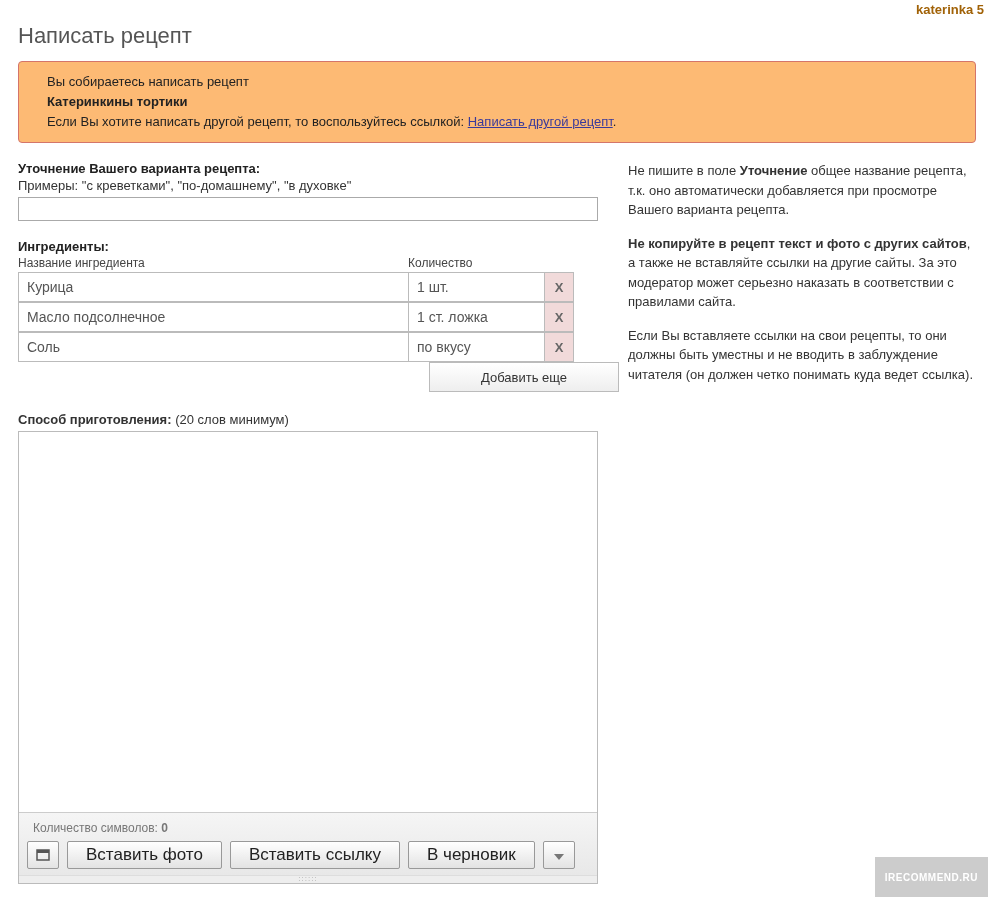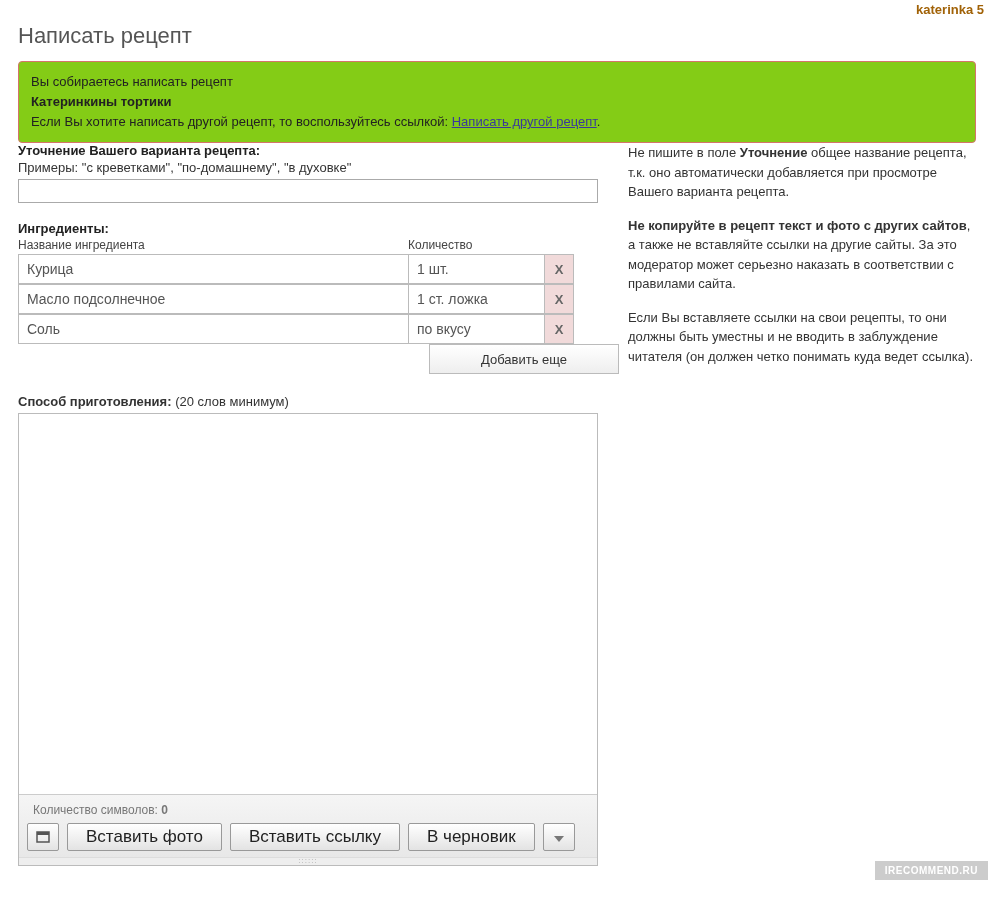--- a/index.html
+++ b/index.html
@@ -1,20 +1,20 @@
 <!DOCTYPE html>
 <html><head>
 <meta charset="utf-8">
 <style>
 * { box-sizing: border-box; margin: 0; padding: 0; }
 body { font-family: Arial, Helvetica, sans-serif; font-size: 13px; color: #333; background: #fff; width: 994px; position: relative; }
 .topbar { text-align: right; padding: 2px 10px; font-size: 13px; font-weight: bold; color: #a16207; }
 .main { padding: 0 18px 20px 18px; }
 h1.page-title { font-size: 22px; font-weight: normal; color: #555; margin: 4px 0 12px 0; }
-.notice { background: #84cc16; border: 1px solid #d4756a; border-radius: 4px; padding: 10px 12px; line-height: 1.55; font-size: 13px; color: #222; }
+.notice { background: #fdba74; border: 1px solid #d4756a; border-radius: 4px; padding: 10px 28px; margin-bottom: 18px; line-height: 1.55; font-size: 13px; color: #222; }
 .notice b { font-weight: bold; }
 .notice a { color: #3a3a9a; text-decoration: underline; }
 .columns { display: flex; gap: 30px; }
 .left { width: 580px; }
 .right { flex: 1; font-size: 13px; line-height: 1.5; color: #333; }
 .right p { margin-bottom: 14px; }
 .section-label { font-weight: bold; font-size: 13px; margin-bottom: 2px; color: #222; }
 .hint { font-size: 13px; color: #333; margin-bottom: 4px; }
 .wide-input { width: 580px; height: 24px; border: 1px solid #aaa; padding: 2px 6px; font-size: 13px; }
 .ing-block { margin-top: 18px; }
@@ -33,21 +33,21 @@
 .method-lbl-row span.note { font-weight: normal; }
 .editor { border: 1px solid #bbb; width: 580px; }
 .editor-text { width: 100%; height: 380px; border: none; resize: none; padding: 6px; font-size: 13px; overflow-y: scroll; display: block; }
 .editor-bar { background: linear-gradient(#f5f5f5,#e8e8e8); border-top: 1px solid #ccc; padding: 6px 8px; }
 .char-row { font-size: 12px; color: #777; padding: 2px 6px 6px 6px; }
 .btn-row { display: flex; gap: 8px; align-items: center; }
 .tbtn { height: 28px; border: 1px solid #999; background: linear-gradient(#fff,#e3e3e3); font-size: 17px; color: #222; padding: 0 18px; cursor: pointer; border-radius: 2px; }
 .icon-btn { width: 32px; padding: 0; display: flex; align-items: center; justify-content: center; }
 .arrow-btn { width: 32px; padding: 0; }
 .resize-grip { height: 8px; background: #eee; border-top: 1px solid #ddd; text-align: center; font-size: 8px; color: #aaa; line-height: 6px; letter-spacing: 1px; }
-.watermark { position: absolute; right: 6px; bottom: 6px; background: #ccc; color: #fff; font-size: 10px; font-weight: bold; padding: 4px 10px; border-radius: 0; letter-spacing: 0.5px; }
+.watermark { position: absolute; right: 6px; bottom: 6px; background: #ccc; color: #fff; font-size: 10px; font-weight: bold; padding: 15px 10px; border-radius: 0; letter-spacing: 0.5px; }
 </style>
 </head>
 <body>
 
 <div class="topbar">
   <span>katerinka 5</span>
 </div>
 
 <div class="main">
   <h1 class="page-title">Написать рецепт</h1>

